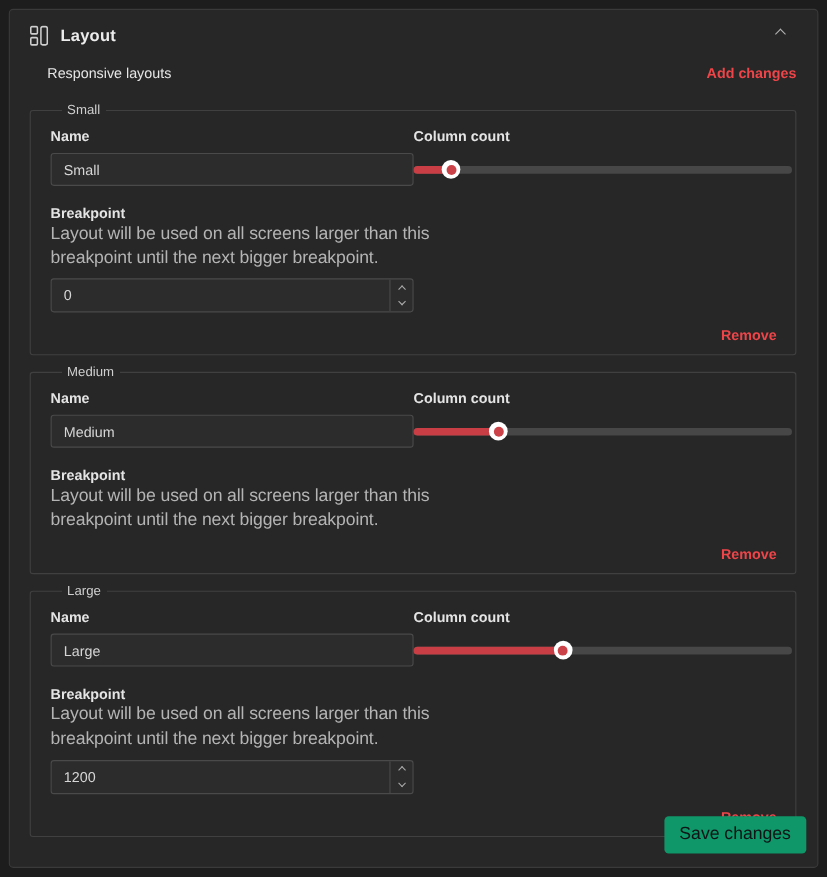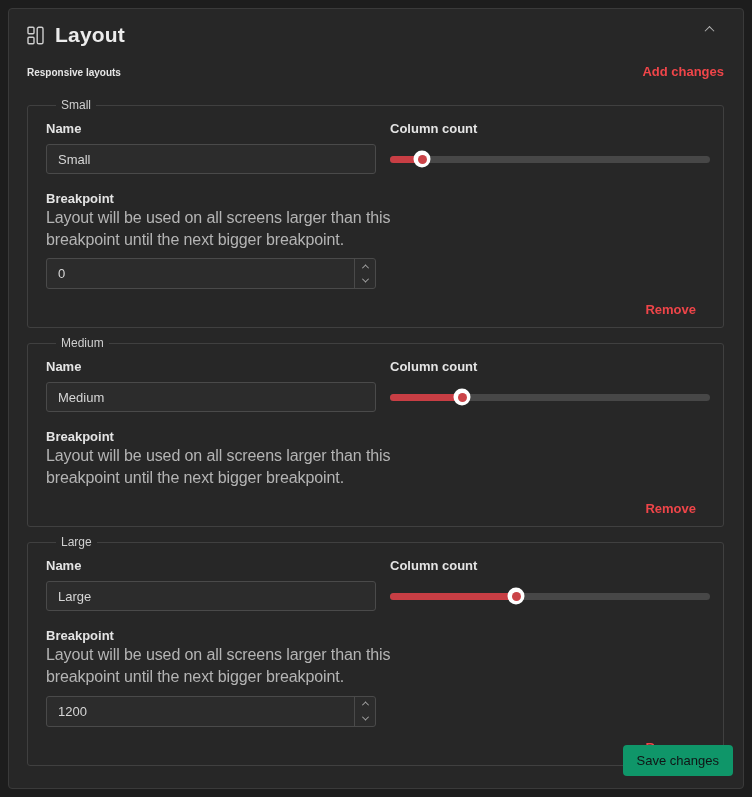--- a/index.html
+++ b/index.html
@@ -20,64 +20,63 @@
     padding: 0 11px;
   }
   
   .panel-header {
     display: flex; align-items: center;
     padding: 14px 8px 0 7px;
     position: relative;
   }
   .panel-icon { display: inline-flex; margin-right: 11px; }
   .panel-icon svg { stroke: #cfcfcf; fill: none; stroke-width: 1.4; }
-  .panel-title { font-size: 21px; font-weight: bold; color: #ececec; letter-spacing: .2px; }
+  .panel-title { font-size: 15px; font-weight: bold; color: #ececec; letter-spacing: .2px; }
   .collapse-btn {
     position: absolute; right: 12px; top: 9px;
     width: 22px; height: 22px;
     background: none; border: none; cursor: pointer;
     display: flex; align-items: center; justify-content: center;
   }
   .chev {
     display: inline-block;
     width: 7px; height: 7px;
     border-right: 1.6px solid #b3b3b3;
     border-bottom: 1.6px solid #b3b3b3;
   }
   .chev.up   { transform: rotate(-135deg) translate(-1px,-1px); }
   
   .section-row {
     display: flex; align-items: baseline;
     margin: 17px 8px 0 7px;
   }
-  .section-heading { font-size: 10px; font-weight: bold; color: #e6e6e6; }
+  .section-heading { font-size: 13px; font-weight: normal; color: #e6e6e6; margin-left: 16px; }
   .link {
     margin-left: auto;
     font-size: 13px; font-weight: bold;
     color: #ef4549;
     text-decoration: none; cursor: pointer;
     background: none; border: none;
     font-family: inherit;
   }
   
   fieldset.layout-box {
     margin: 8px 8px 0 7px;
     border: 1px solid #404040;
     border-radius: 3px;
-    padding: 4px 13px 10px 18px;
+    padding: 4px 3px 10px 18px;
   }
   fieldset.layout-box:first-of-type { margin-top: 19px; }
   fieldset.layout-box legend {
     font-size: 12px; color: #cfcfcf;
     padding: 0 5px; margin-left: 10px;
   }
   .row-top {
     display: grid;
     grid-template-columns: 330px 1fr;
-    column-gap: 14px;
     margin-top: 5px;
   }
   .field-label {
     display: block;
     font-size: 13px; font-weight: bold; color: #e4e4e4;
     margin-bottom: 8px;
   }
   .text-input {
     width: 330px; height: 30px;
     background: #2c2c2c;
@@ -170,21 +169,21 @@
   
   .footer {
     position: absolute;
     right: 10px; bottom: 12px;
   }
   .save-btn {
     background: #0f9669;
     color: #101415;
     border: none;
     border-radius: 4px;
-    font-size: 13px;
+    font-size: 16px;
     font-family: inherit;
     padding: 8px 14px;
     cursor: pointer;
   }
 </style>
 </head>
 <body>
 
 <div class="card">
 

